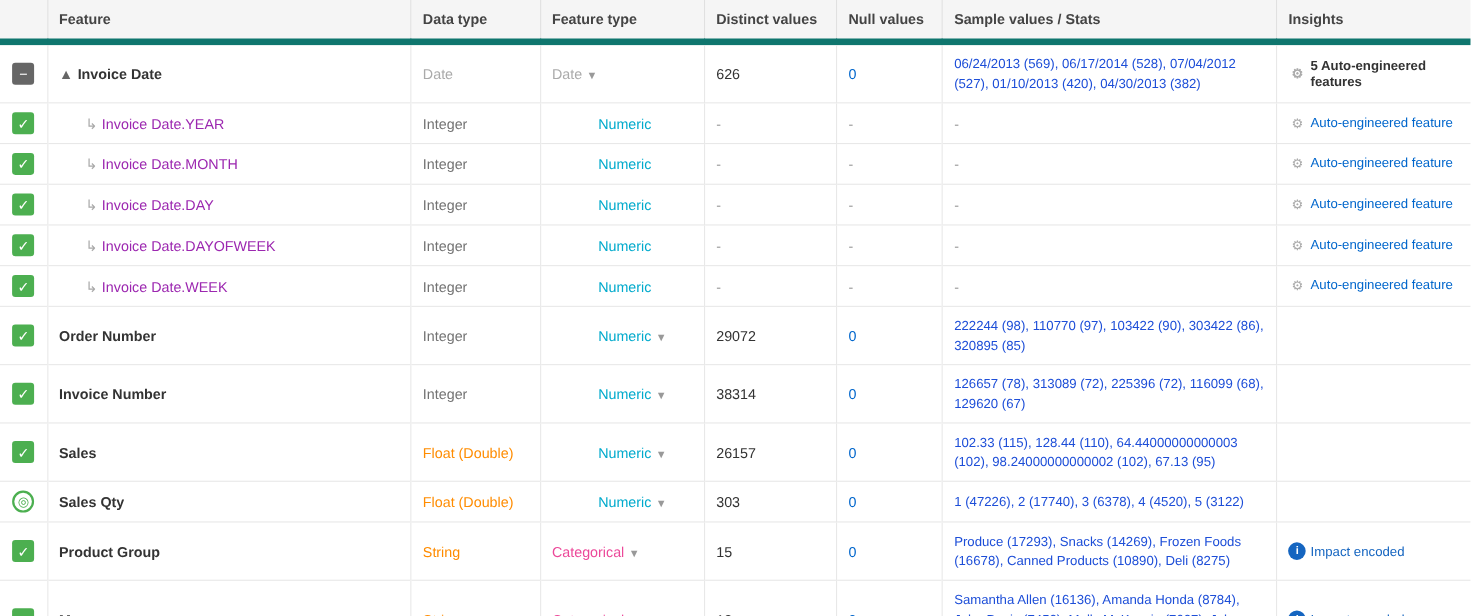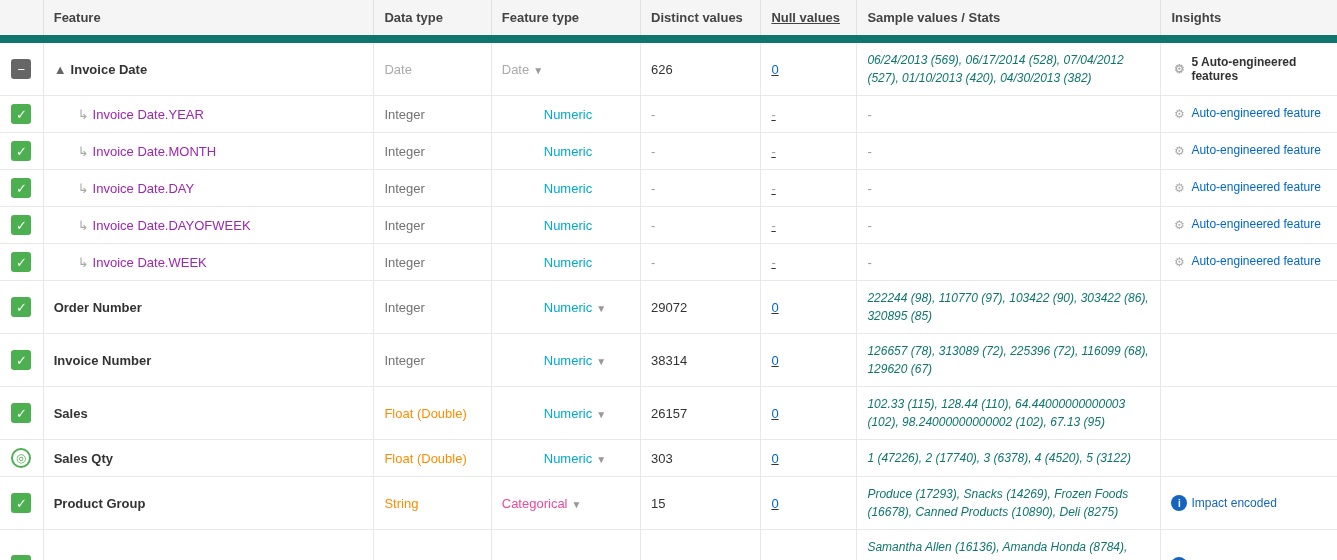--- a/index.html
+++ b/index.html
@@ -8,21 +8,21 @@
       font-size: 13px;
       background: #fff;
       color: #333;
     }
     table {
       width: 1337px;
       border-collapse: collapse;
     }
     thead tr {
       background: #f5f5f5;
-      border-bottom: 8px solid #0f766e;
+      border-bottom: 6px solid #0f766e;
     }
     thead th {
       padding: 10px 10px;
       text-align: left;
       font-weight: 600;
       color: #444;
       border-right: 1px solid #e0e0e0;
       white-space: nowrap;
     }
     thead th:last-child { border-right: none; }
@@ -34,21 +34,21 @@
       vertical-align: middle;
       border-right: 1px solid #e8e8e8;
     }
     tbody td:last-child { border-right: none; }
 
     .col-checkbox { width: 38px; text-align: center; }
     .col-feature { width: 310px; }
     .col-datatype { width: 110px; }
     .col-featuretype { width: 140px; }
     .col-distinct { width: 100px; }
-    .col-null { width: 90px; text-decoration: underline; }
+    .col-null { width: 90px; }
     .col-sample { width: 285px; }
     .col-insights { width: 165px; }
 
     .checkbox-green {
       width: 20px; height: 20px;
       background: #4caf50;
       border-radius: 3px;
       display: inline-flex; align-items: center; justify-content: center;
       color: white; font-size: 13px;
     }
@@ -77,21 +77,21 @@
     .type-date { color: #aaa; }
     .type-string { color: #ff8c00; text-align: right; }
 
     .feature-numeric { color: #00aacc; padding-left: 42px; }
     .feature-date-faded { color: #aaa; }
     .feature-categorical { color: #ec4899; }
 
     .null-zero { color: #0066cc; }
     .dash { color: #999; }
 
-    .sample-text { color: #0f766e; font-size: 12px; line-height: 1.5; font-style: italic; }
+    .sample-text { color: #1d4ed8; font-size: 12px; line-height: 1.5; }
 
     .insights-auto { color: #888; font-size: 12px; display: flex; align-items: flex-start; gap: 4px; }
     .insights-auto-label { color: #0066cc; }
     .insights-bold { font-weight: 600; color: #333; font-size: 12px; display: flex; align-items: center; gap: 4px; }
     .insights-impact { color: #1565c0; font-size: 12px; display: flex; align-items: center; gap: 4px; }
 
     .dropdown-arrow { color: #999; font-size: 10px; margin-left: 4px; }
 
     .info-icon {
       width: 16px; height: 16px;

